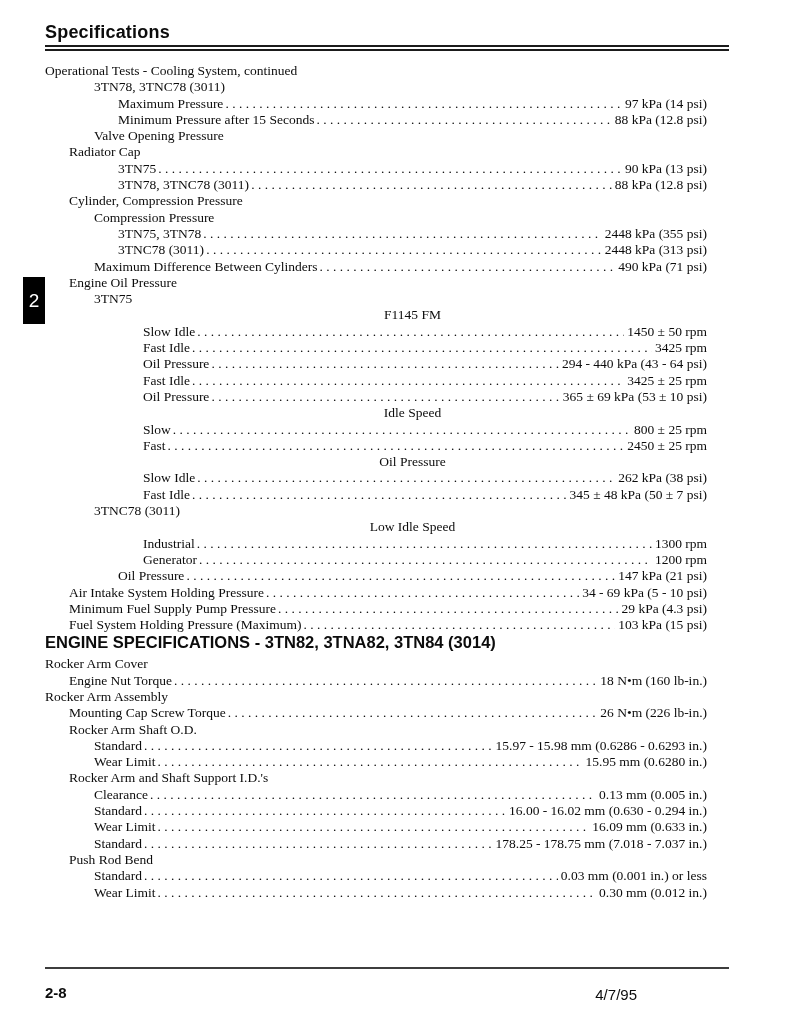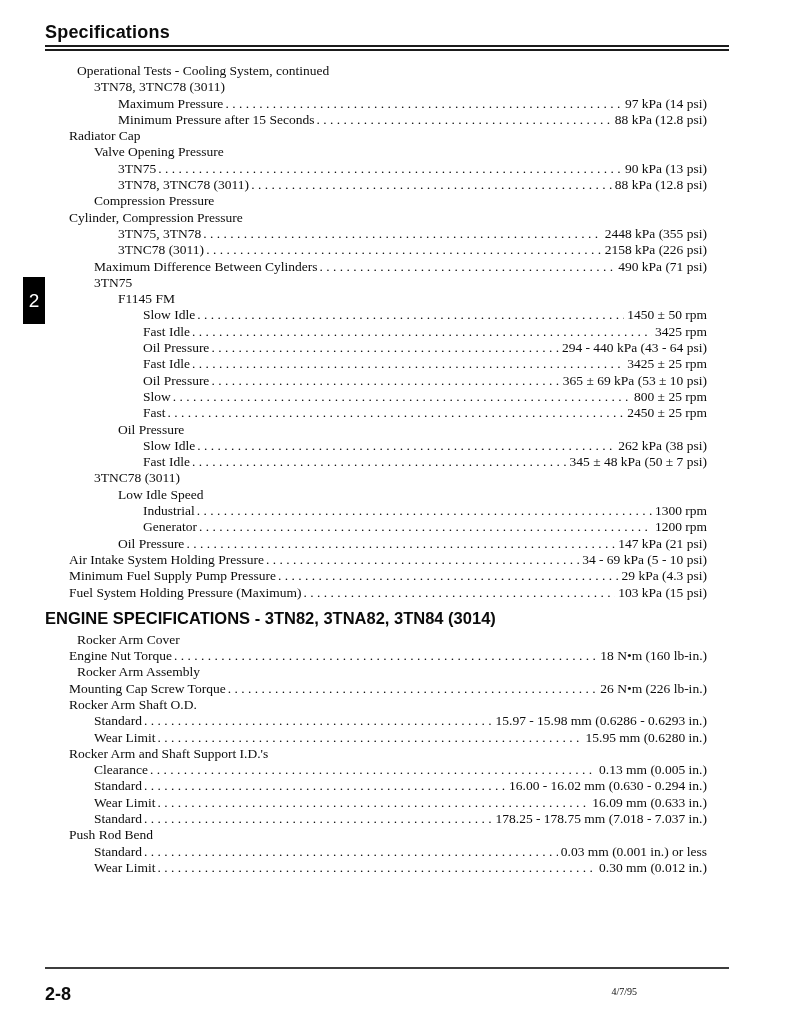--- a/index.html
+++ b/index.html
@@ -45,36 +45,35 @@
   .content {
     position: absolute;
     left: 45px; top: 63px;
     width: 662px;
   }
   .section-heading {
     font-family: "Liberation Sans", sans-serif;
     font-weight: bold;
     font-size: 16.5px;
     line-height: 19px;
-    margin-top: 8px;
     margin-bottom: 4px;
     white-space: nowrap;
     color: #0c0c0c;
   }
   .spec-row {
     display: flex;
     align-items: baseline;
     font-size: 13.5px;
     line-height: 16.3px;
     white-space: nowrap;
   }
-  .indent-0 { padding-left: 0; margin-left: 32px; }
+  .indent-0 { padding-left: 0; }
   .indent-1 { padding-left: 24px; }
   .indent-2 { padding-left: 49px; }
-  .indent-3 { padding-left: 73px; }
+  .indent-3 { padding-left: 73px; justify-content: center; }
   .indent-4 { padding-left: 98px; }
   .spec-label { white-space: nowrap; }
   .leader {
     flex: 1;
     overflow: hidden;
     white-space: nowrap;
     margin: 0 3px 0 2px;
     min-width: 0;
   }
   .spec-value { white-space: nowrap; text-align: right; }
@@ -82,28 +81,28 @@
     position: absolute;
     left: 45px; top: 967px;
     width: 684px; height: 0;
     border-top: 2px solid #3d3d3d;
   }
   .footer-page {
     position: absolute;
     left: 45px; top: 984px;
     font-family: "Liberation Sans", sans-serif;
     font-weight: bold;
-    font-size: 18px;
+    font-size: 15px;
     color: #0c0c0c;
   }
   .footer-date {
     position: absolute;
     right: 61px; top: 986px;
-    font-family: Liberation Serif, serif;
-    font-size: 10px;
+    font-family: Liberation Sans, sans-serif;
+    font-size: 15px;
     color: #0c0c0c;
   }
 </style>
 </head>
 <body>
 
 <div class="page">
   <h1 class="title">Specifications</h1>
   <div class="title-rule"></div>
   <div class="side-tab">2</div>
@@ -117,57 +116,60 @@
       <div class="spec-row indent-3">
         <span class="spec-label">Maximum Pressure</span>
         <span class="leader">. . . . . . . . . . . . . . . . . . . . . . . . . . . . . . . . . . . . . . . . . . . . . . . . . . . . . . . . . . . . . . . . . . . . . . . . . . . . . . . . . . . . . . . . . . . . . . . . . . . . . . . . . . . . . . . . . . . . . . . . . . . . . . . . . . . . . . . . . . . . . . . . . . . . . . . . . . . . . . . . </span>
         <span class="spec-value">97 kPa (14 psi)</span>
       </div>
       <div class="spec-row indent-3">
         <span class="spec-label">Minimum Pressure after 15 Seconds</span>
         <span class="leader">. . . . . . . . . . . . . . . . . . . . . . . . . . . . . . . . . . . . . . . . . . . . . . . . . . . . . . . . . . . . . . . . . . . . . . . . . . . . . . . . . . . . . . . . . . . . . . . . . . . . . . . . . . . . . . . . . . . . . . . . . . . . . . . . . . . . . . . . . . . . . . . . . . . . . . . . . . . . . . . . </span>
         <span class="spec-value">88 kPa (12.8 psi)</span>
       </div>
+      <div class="spec-row indent-2">
+        <span class="spec-label">Valve Opening Pressure</span>
+      </div>
       <div class="spec-row indent-1">
         <span class="spec-label">Radiator Cap</span>
       </div>
-      <div class="spec-row indent-2">
-        <span class="spec-label">Valve Opening Pressure</span>
-      </div>
       <div class="spec-row indent-3">
         <span class="spec-label">3TN75</span>
         <span class="leader">. . . . . . . . . . . . . . . . . . . . . . . . . . . . . . . . . . . . . . . . . . . . . . . . . . . . . . . . . . . . . . . . . . . . . . . . . . . . . . . . . . . . . . . . . . . . . . . . . . . . . . . . . . . . . . . . . . . . . . . . . . . . . . . . . . . . . . . . . . . . . . . . . . . . . . . . . . . . . . . . </span>
         <span class="spec-value">90 kPa (13 psi)</span>
       </div>
       <div class="spec-row indent-3">
         <span class="spec-label">3TN78, 3TNC78 (3011)</span>
         <span class="leader">. . . . . . . . . . . . . . . . . . . . . . . . . . . . . . . . . . . . . . . . . . . . . . . . . . . . . . . . . . . . . . . . . . . . . . . . . . . . . . . . . . . . . . . . . . . . . . . . . . . . . . . . . . . . . . . . . . . . . . . . . . . . . . . . . . . . . . . . . . . . . . . . . . . . . . . . . . . . . . . . </span>
         <span class="spec-value">88 kPa (12.8 psi)</span>
       </div>
+      <div class="spec-row indent-1">
+        <span class="spec-label">Cylinder, Compression Pressure</span>
+      </div>
       <div class="spec-row indent-2">
         <span class="spec-label">Compression Pressure</span>
       </div>
-      <div class="spec-row indent-1">
-        <span class="spec-label">Cylinder, Compression Pressure</span>
-      </div>
       <div class="spec-row indent-3">
         <span class="spec-label">3TN75, 3TN78</span>
         <span class="leader">. . . . . . . . . . . . . . . . . . . . . . . . . . . . . . . . . . . . . . . . . . . . . . . . . . . . . . . . . . . . . . . . . . . . . . . . . . . . . . . . . . . . . . . . . . . . . . . . . . . . . . . . . . . . . . . . . . . . . . . . . . . . . . . . . . . . . . . . . . . . . . . . . . . . . . . . . . . . . . . . </span>
         <span class="spec-value">2448 kPa (355 psi)</span>
       </div>
       <div class="spec-row indent-3">
         <span class="spec-label">3TNC78 (3011)</span>
         <span class="leader">. . . . . . . . . . . . . . . . . . . . . . . . . . . . . . . . . . . . . . . . . . . . . . . . . . . . . . . . . . . . . . . . . . . . . . . . . . . . . . . . . . . . . . . . . . . . . . . . . . . . . . . . . . . . . . . . . . . . . . . . . . . . . . . . . . . . . . . . . . . . . . . . . . . . . . . . . . . . . . . . </span>
-        <span class="spec-value">2158 kPa (226 psi)</span>
+        <span class="spec-value">2448 kPa (313 psi)</span>
       </div>
       <div class="spec-row indent-2">
         <span class="spec-label">Maximum Difference Between Cylinders</span>
         <span class="leader">. . . . . . . . . . . . . . . . . . . . . . . . . . . . . . . . . . . . . . . . . . . . . . . . . . . . . . . . . . . . . . . . . . . . . . . . . . . . . . . . . . . . . . . . . . . . . . . . . . . . . . . . . . . . . . . . . . . . . . . . . . . . . . . . . . . . . . . . . . . . . . . . . . . . . . . . . . . . . . . . </span>
         <span class="spec-value">490 kPa (71 psi)</span>
       </div>
+      <div class="spec-row indent-1">
+        <span class="spec-label">Engine Oil Pressure</span>
+      </div>
       <div class="spec-row indent-2">
         <span class="spec-label">3TN75</span>
       </div>
       <div class="spec-row indent-3">
         <span class="spec-label">F1145 FM</span>
       </div>
       <div class="spec-row indent-4">
         <span class="spec-label">Slow Idle</span>
         <span class="leader">. . . . . . . . . . . . . . . . . . . . . . . . . . . . . . . . . . . . . . . . . . . . . . . . . . . . . . . . . . . . . . . . . . . . . . . . . . . . . . . . . . . . . . . . . . . . . . . . . . . . . . . . . . . . . . . . . . . . . . . . . . . . . . . . . . . . . . . . . . . . . . . . . . . . . . . . . . . . . . . . </span>
         <span class="spec-value">1450 ± 50 rpm</span>
@@ -184,20 +186,23 @@
       </div>
       <div class="spec-row indent-4">
         <span class="spec-label">Fast Idle</span>
         <span class="leader">. . . . . . . . . . . . . . . . . . . . . . . . . . . . . . . . . . . . . . . . . . . . . . . . . . . . . . . . . . . . . . . . . . . . . . . . . . . . . . . . . . . . . . . . . . . . . . . . . . . . . . . . . . . . . . . . . . . . . . . . . . . . . . . . . . . . . . . . . . . . . . . . . . . . . . . . . . . . . . . . </span>
         <span class="spec-value">3425 ± 25 rpm</span>
       </div>
       <div class="spec-row indent-4">
         <span class="spec-label">Oil Pressure</span>
         <span class="leader">. . . . . . . . . . . . . . . . . . . . . . . . . . . . . . . . . . . . . . . . . . . . . . . . . . . . . . . . . . . . . . . . . . . . . . . . . . . . . . . . . . . . . . . . . . . . . . . . . . . . . . . . . . . . . . . . . . . . . . . . . . . . . . . . . . . . . . . . . . . . . . . . . . . . . . . . . . . . . . . . </span>
         <span class="spec-value">365 ± 69 kPa (53 ± 10 psi)</span>
+      </div>
+      <div class="spec-row indent-3">
+        <span class="spec-label">Idle Speed</span>
       </div>
       <div class="spec-row indent-4">
         <span class="spec-label">Slow</span>
         <span class="leader">. . . . . . . . . . . . . . . . . . . . . . . . . . . . . . . . . . . . . . . . . . . . . . . . . . . . . . . . . . . . . . . . . . . . . . . . . . . . . . . . . . . . . . . . . . . . . . . . . . . . . . . . . . . . . . . . . . . . . . . . . . . . . . . . . . . . . . . . . . . . . . . . . . . . . . . . . . . . . . . . </span>
         <span class="spec-value">800 ± 25 rpm</span>
       </div>
       <div class="spec-row indent-4">
         <span class="spec-label">Fast</span>
         <span class="leader">. . . . . . . . . . . . . . . . . . . . . . . . . . . . . . . . . . . . . . . . . . . . . . . . . . . . . . . . . . . . . . . . . . . . . . . . . . . . . . . . . . . . . . . . . . . . . . . . . . . . . . . . . . . . . . . . . . . . . . . . . . . . . . . . . . . . . . . . . . . . . . . . . . . . . . . . . . . . . . . . </span>
         <span class="spec-value">2450 ± 25 rpm</span>

